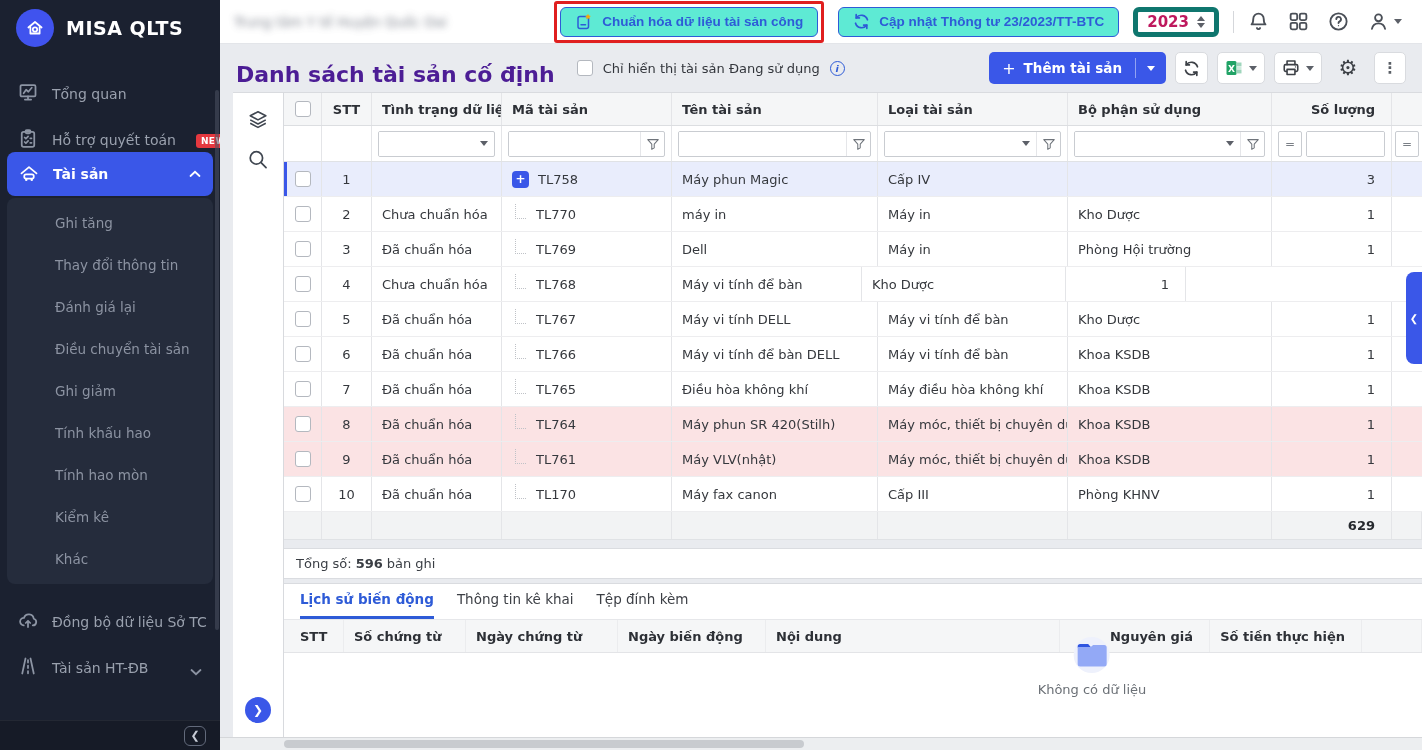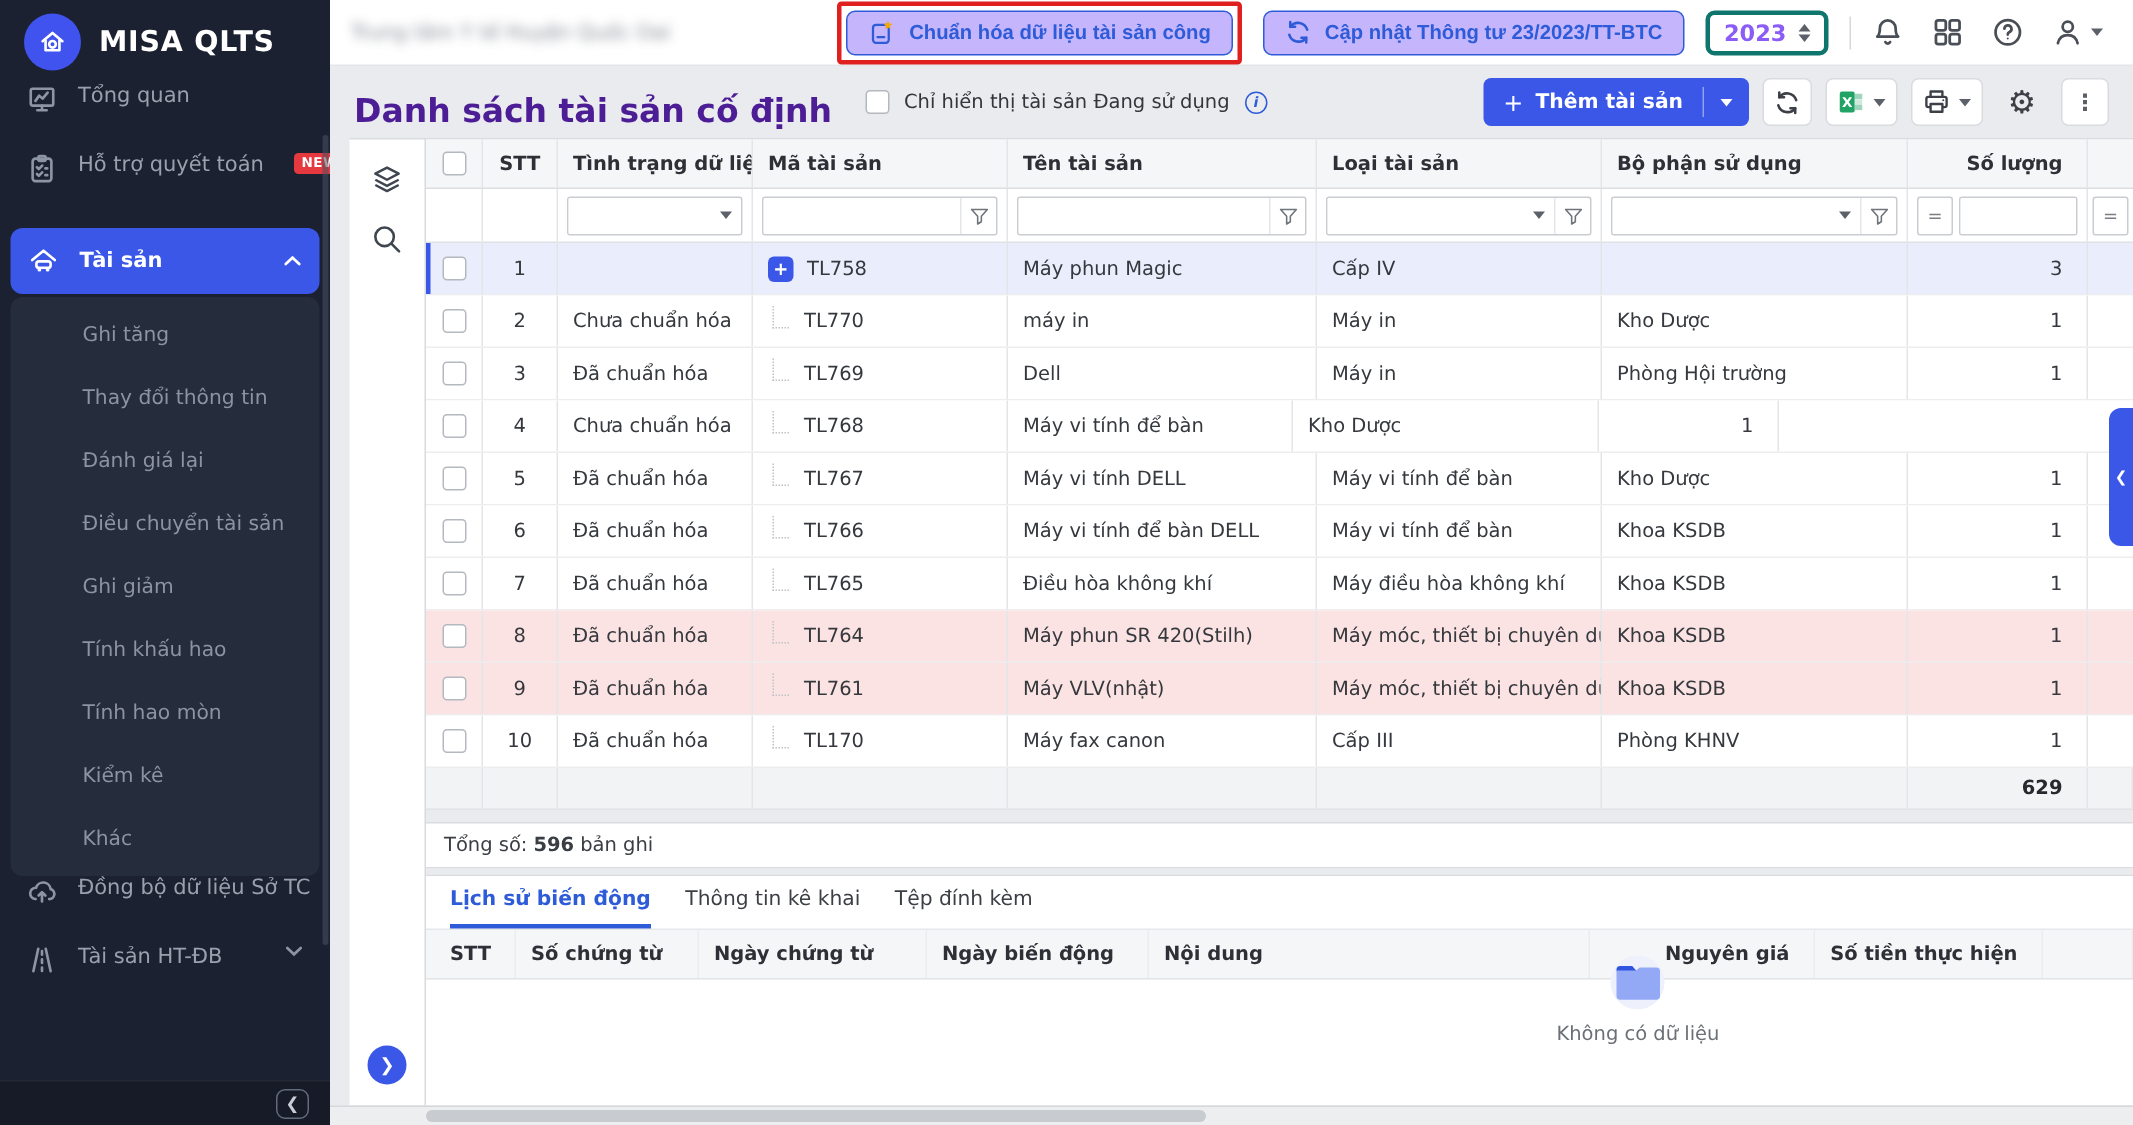--- a/index.html
+++ b/index.html
@@ -6,41 +6,41 @@
   * { box-sizing: border-box; margin: 0; padding: 0; }
   html,body { width:1422px; height:750px; }
   body { font-family: "DejaVu Sans","Liberation Sans",sans-serif; font-size:13px; color:#35383d; background:#e8eaee; overflow:hidden; }
   .app { position:relative; width:1422px; height:750px; display:flex; overflow:hidden; }
 
   
   .sidebar { width:220px; background:#1b2130; color:#9aa1ae; display:flex; flex-direction:column; flex-shrink:0; position:relative; }
   .logo-row { height:56px; display:flex; align-items:center; gap:12px; padding:0 16px; }
   .logo-circle { width:38px; height:38px; border-radius:50%; background:#4053ee; display:flex; align-items:center; justify-content:center; flex-shrink:0; }
   .logo-text { color:#fff; font-size:19px; font-weight:700; letter-spacing:.5px; }
-  .side-item { height:46px; display:flex; align-items:flex-start; gap:14px; padding:0 18px; font-size:14px; font-weight:500; cursor:pointer; }
+  .side-item { height:46px; display:flex; align-items:flex-end; gap:14px; padding:0 18px; font-size:14px; font-weight:500; cursor:pointer; }
   .side-item .lbl { flex:0 0 auto; }
   .badge-new { background:#e5383f; color:#fff; font-size:9px; font-weight:700; padding:2px 5px; border-radius:3px; margin-left:6px; letter-spacing:.4px; }
   .side-active { margin:4px 7px 0 7px; height:44px; background:#3a57e8; border-radius:8px; color:#fff; display:flex; align-items:center; gap:14px; padding:0 12px; font-size:14px; font-weight:700; cursor:pointer; }
   .side-active .chev { margin-left:auto; }
   .submenu { margin:2px 7px 0 7px; background:#252c3c; border-radius:8px; padding:4px 0; }
   .sub-item { height:42px; line-height:42px; padding-left:48px; font-size:13.5px; color:#8c93a2; cursor:pointer; white-space:nowrap; }
   .side-foot { margin-top:auto; height:30px; background:#161b27; border-top:1px solid rgba(255,255,255,.06); display:flex; align-items:center; justify-content:flex-end; padding:0 14px; }
   .collapse-btn { width:22px; height:20px; border:1.5px solid #626a7b; border-radius:6px; color:#c7ccd6; font-size:11px; display:flex; align-items:center; justify-content:center; cursor:pointer; }
   .side-scrollbar { position:absolute; right:1px; top:90px; width:4px; height:540px; background:#4a5263; border-radius:2px; opacity:.55; }
   .sicon { width:20px; height:20px; flex-shrink:0; color:#8d95a4; }
   .side-active .sicon { color:#fff; }
 
   
   .main { flex:1; display:flex; flex-direction:column; position:relative; background:#e9ebef; }
 
   .topbar { height:44px; background:#fff; border-bottom:1px solid #e3e5e9; display:flex; align-items:center; padding:0 20px 0 14px; gap:14px; }
   .org-name { font-size:13.5px; color:#5d6370; filter:blur(3.5px); opacity:.75; margin-right:auto; white-space:nowrap; cursor:pointer; }
   .red-box { border:3px solid #e01f1f; border-radius:3px; padding:3px; display:inline-flex; }
-  .obtn { height:30px; border:1.5px solid #2e5bd7; border-radius:6px; color:#2e5bd7; font-weight:700; font-size:13.5px; display:inline-flex; align-items:center; gap:9px; padding:0 14px; background:#c4b5fd; cursor:pointer; white-space:nowrap; }
-  .year-box { height:30px; border:3px solid #0f766e; border-radius:6px; background:#fff; display:inline-flex; align-items:center; gap:8px; padding:0 9px; font-size:15px; font-weight:700; color:#8b5cf6; cursor:pointer; }
+  .obtn { height:30px; border:1.5px solid #2e5bd7; border-radius:6px; color:#2e5bd7; font-weight:700; font-size:13.5px; display:inline-flex; align-items:center; gap:9px; padding:0 14px; background:#5eead4; cursor:pointer; white-space:nowrap; }
+  .year-box { height:30px; border:5px solid #0f766e; border-radius:6px; background:#fff; display:inline-flex; align-items:center; gap:8px; padding:0 9px; font-size:15px; font-weight:700; color:#be185d; cursor:pointer; }
   .spin { display:flex; flex-direction:column; gap:2px; }
   .tri-up { width:0; height:0; border-left:4px solid transparent; border-right:4px solid transparent; border-bottom:5px solid #5c6068; }
   .tri-dn { width:0; height:0; border-left:4px solid transparent; border-right:4px solid transparent; border-top:5px solid #5c6068; }
   .vdiv { width:1px; height:22px; background:#d5d7db; }
   .top-icons { display:flex; align-items:center; gap:19px; color:#4a4f57; }
   .ticon { width:21px; height:21px; cursor:pointer; color:#4a4f57; }
   .caret { width:0; height:0; border-left:4.5px solid transparent; border-right:4.5px solid transparent; border-top:5px solid #5c6068; display:inline-block; }
 
   .titlebar { height:48px; display:flex; align-items:center; padding:0 16px 0 16px; gap:10px; }
   .page-title { font-size:22px; font-weight:700; color:#4c1d95; margin-right:12px; white-space:nowrap;margin-top:12px; }

